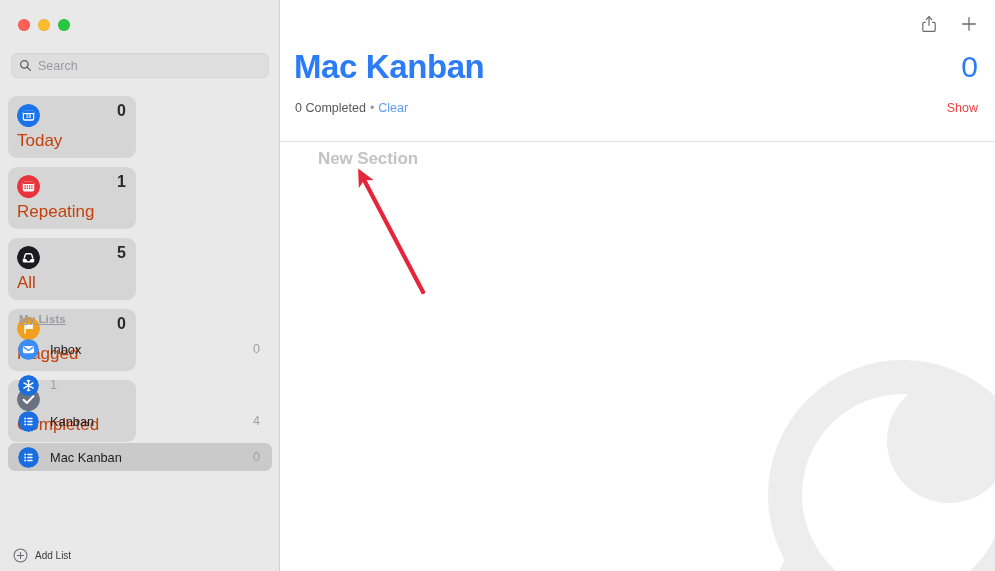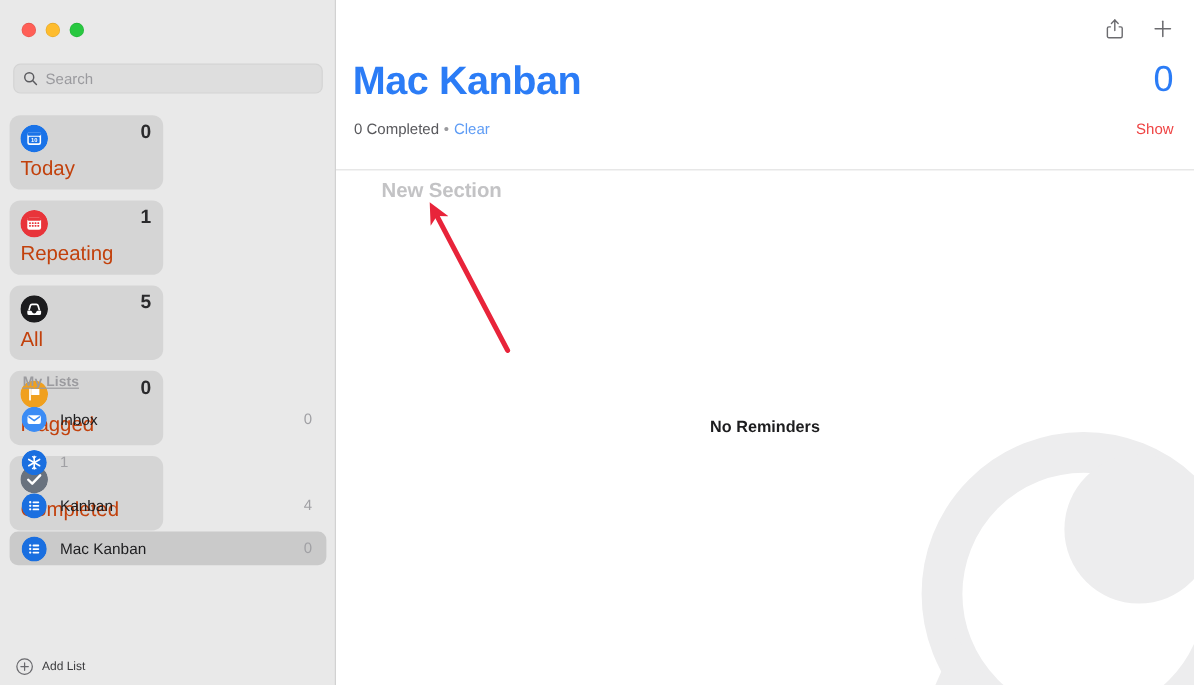--- a/index.html
+++ b/index.html
@@ -309,21 +309,20 @@
           <span>0 Completed</span><span class="meta-dot">•</span><span class="meta-clear">Clear</span>
         </div>
         <div class="meta-show">Show</div>
       </div>
     </div>
 
     <div class="divider"></div>
 
     <div class="new-section">New Section</div>
 
-    <div class="empty-state">No Reminders</div>
 
     <svg class="annotation" viewBox="0 0 715 571">
       <defs>
         <marker id="arrowhead" markerWidth="4.4" markerHeight="4.4" refX="2.2" refY="2.2" orient="auto">
           <path d="M0,0.2 L4.2,2.2 L0,4.2 L1.1,2.2 Z" fill="#e8243a"></path>
         </marker>
       </defs>
       <line x1="143" y1="292" x2="82" y2="176" stroke="#e8243a" stroke-width="4.2" stroke-linecap="round" marker-end="url(#arrowhead)"></line>
     </svg>
 

